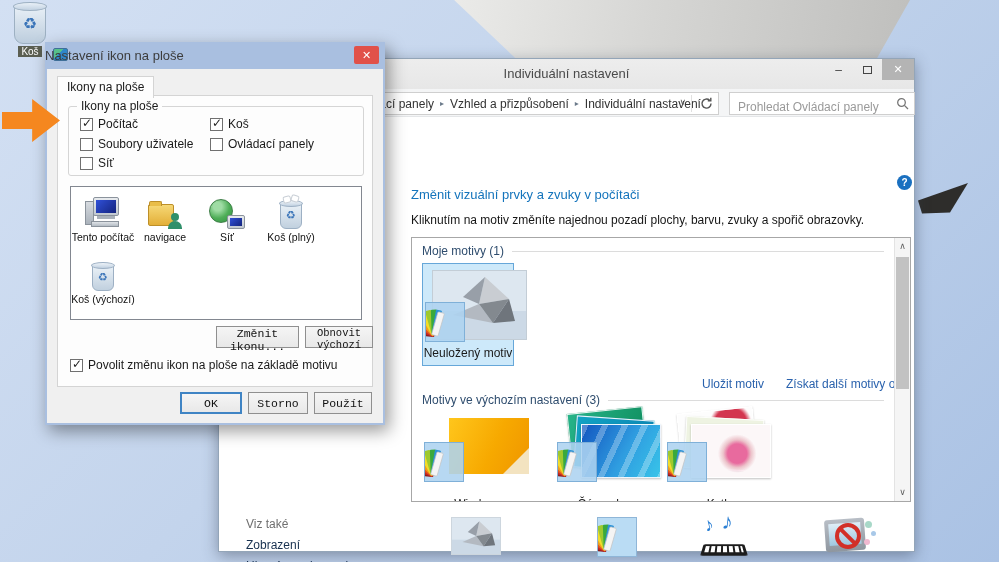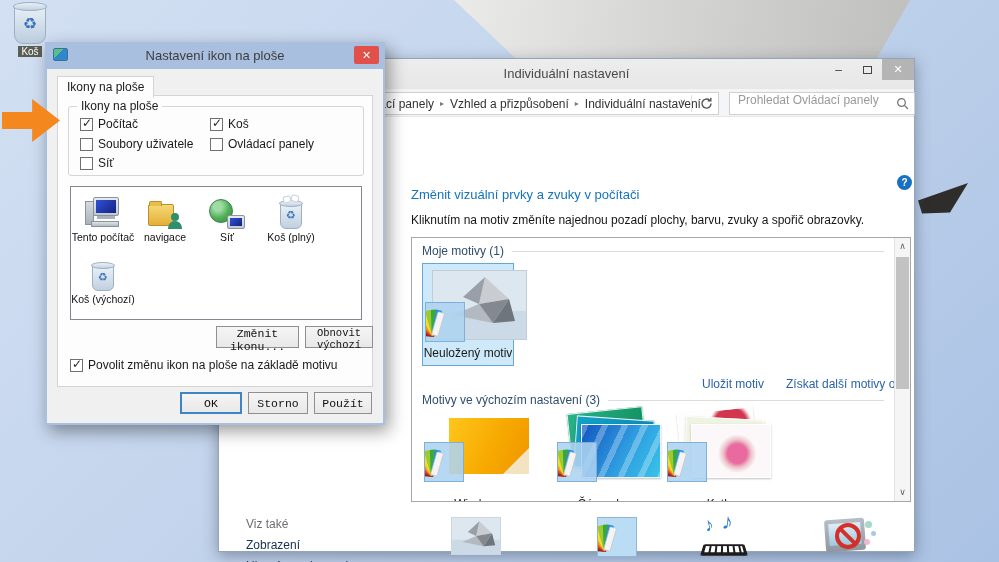--- a/index.html
+++ b/index.html
@@ -35,21 +35,21 @@
   .cap.close{width:32px;background:#b4b4b4;color:#fff;font-size:11px;font-weight:bold}
 
   .addr-row{position:absolute;left:0;top:30px;right:0;height:28px;background:#f4f5f6;border-bottom:1px solid #e4e6e8}
   .crumb-box{position:absolute;left:8px;top:3px;width:492px;height:23px;background:#fff;border:1px solid #cfcfcf;
     display:flex;align-items:center;padding-left:120px;white-space:nowrap;overflow:hidden;color:#333}
   .crumb-sep{color:#6b7a8a;font-size:8px;margin:0 6px}
   .crumb-chev{position:absolute;right:32px;top:4px;color:#555;font-size:9px}
   .crumb-div{position:absolute;right:26px;top:2px;bottom:2px;width:1px;background:#e0e0e0}
   .crumb-refresh{position:absolute;right:5px;top:4px}
   .search-box{position:absolute;left:510px;top:3px;width:186px;height:23px;background:#fff;border:1px solid #cfcfcf;
-    display:flex;align-items:flex-start;padding:0 30px 0 8px;color:#9a9a9a;white-space:nowrap;overflow:hidden}
+    display:flex;align-items:flex-end;padding:0 30px 0 8px;color:#9a9a9a;white-space:nowrap;overflow:hidden}
   .search-glass{position:absolute;right:5px;top:4px}
 
   .win-content{position:absolute;left:0;top:58px;right:0;bottom:0;background:#fff}
   .help-badge{position:absolute;left:678px;top:58px;width:15px;height:15px;border-radius:50%;background:#1a70c0;
     color:#fff;font-size:10px;font-weight:bold;text-align:center;line-height:15px}
   .page-heading{position:absolute;left:192px;top:70px;font-size:13px;color:#1474bc}
   .page-sub{position:absolute;left:192px;top:96px;font-size:12px;color:#161616}
 
   .themes-panel{position:absolute;left:192px;top:120px;width:500px;height:265px;background:#fff;border:1px solid #a7a7a7;overflow:hidden}
   .group-hdr{position:absolute;left:10px;right:26px;display:flex;align-items:center;color:#2f4d6e;font-size:12px}
@@ -113,21 +113,21 @@
   .scr-mon::before{content:"";position:absolute;left:4px;top:4px;right:4px;bottom:6px;
     background:linear-gradient(180deg,#dfeef7,#9fc8e0)}
   .scr-ban{position:absolute;left:16px;top:6px;width:26px;height:26px;border:4px solid #d23028;border-radius:50%}
   .scr-ban::after{content:"";position:absolute;left:-1px;top:8px;width:21px;height:4px;background:#d23028;transform:rotate(45deg)}
   .scr-dot{position:absolute;border-radius:50%}
 
   
   .dlg{position:absolute;left:45px;top:42px;width:340px;height:383px;background:#f0f0f0;
     border:2px solid #a9bfe0;box-shadow:4px 6px 16px rgba(0,0,0,.4);z-index:5}
   .dlg-titlebar{position:absolute;left:-2px;top:-2px;right:-2px;height:27px;background:#a9bfe0}
-  .dlg-title{position:absolute;left:0;right:0;top:6px;text-align:center;font-size:13px;color:#3c3c3c}
+  .dlg-title{position:absolute;left:0;right:0;top:6px;text-align:left;font-size:13px;color:#3c3c3c}
   .dlg-appicon{position:absolute;left:8px;top:6px;width:15px;height:13px;border-radius:2px;
     background:linear-gradient(135deg,#57c08a 0 38%,#2f86c8 38%);border:1px solid #3f6f98}
   .dlg-close{position:absolute;right:6px;top:4px;width:25px;height:18px;background:#e15149;border-radius:2px;
     color:#fff;font-size:11px;font-weight:bold;text-align:center;line-height:18px}
 
   .tab{position:absolute;left:10px;top:32px;padding:3px 9px 4px;background:#fdfdfd;border:1px solid #d4d4d4;
     border-bottom:none;font-size:12px;z-index:2}
   .tabpanel{position:absolute;left:10px;top:51px;width:316px;height:292px;background:#fdfdfd;border:1px solid #d4d4d4}
 
   .gbox{position:absolute;left:10px;top:10px;width:296px;height:70px;border:1px solid #d5d5d5;border-radius:3px}

